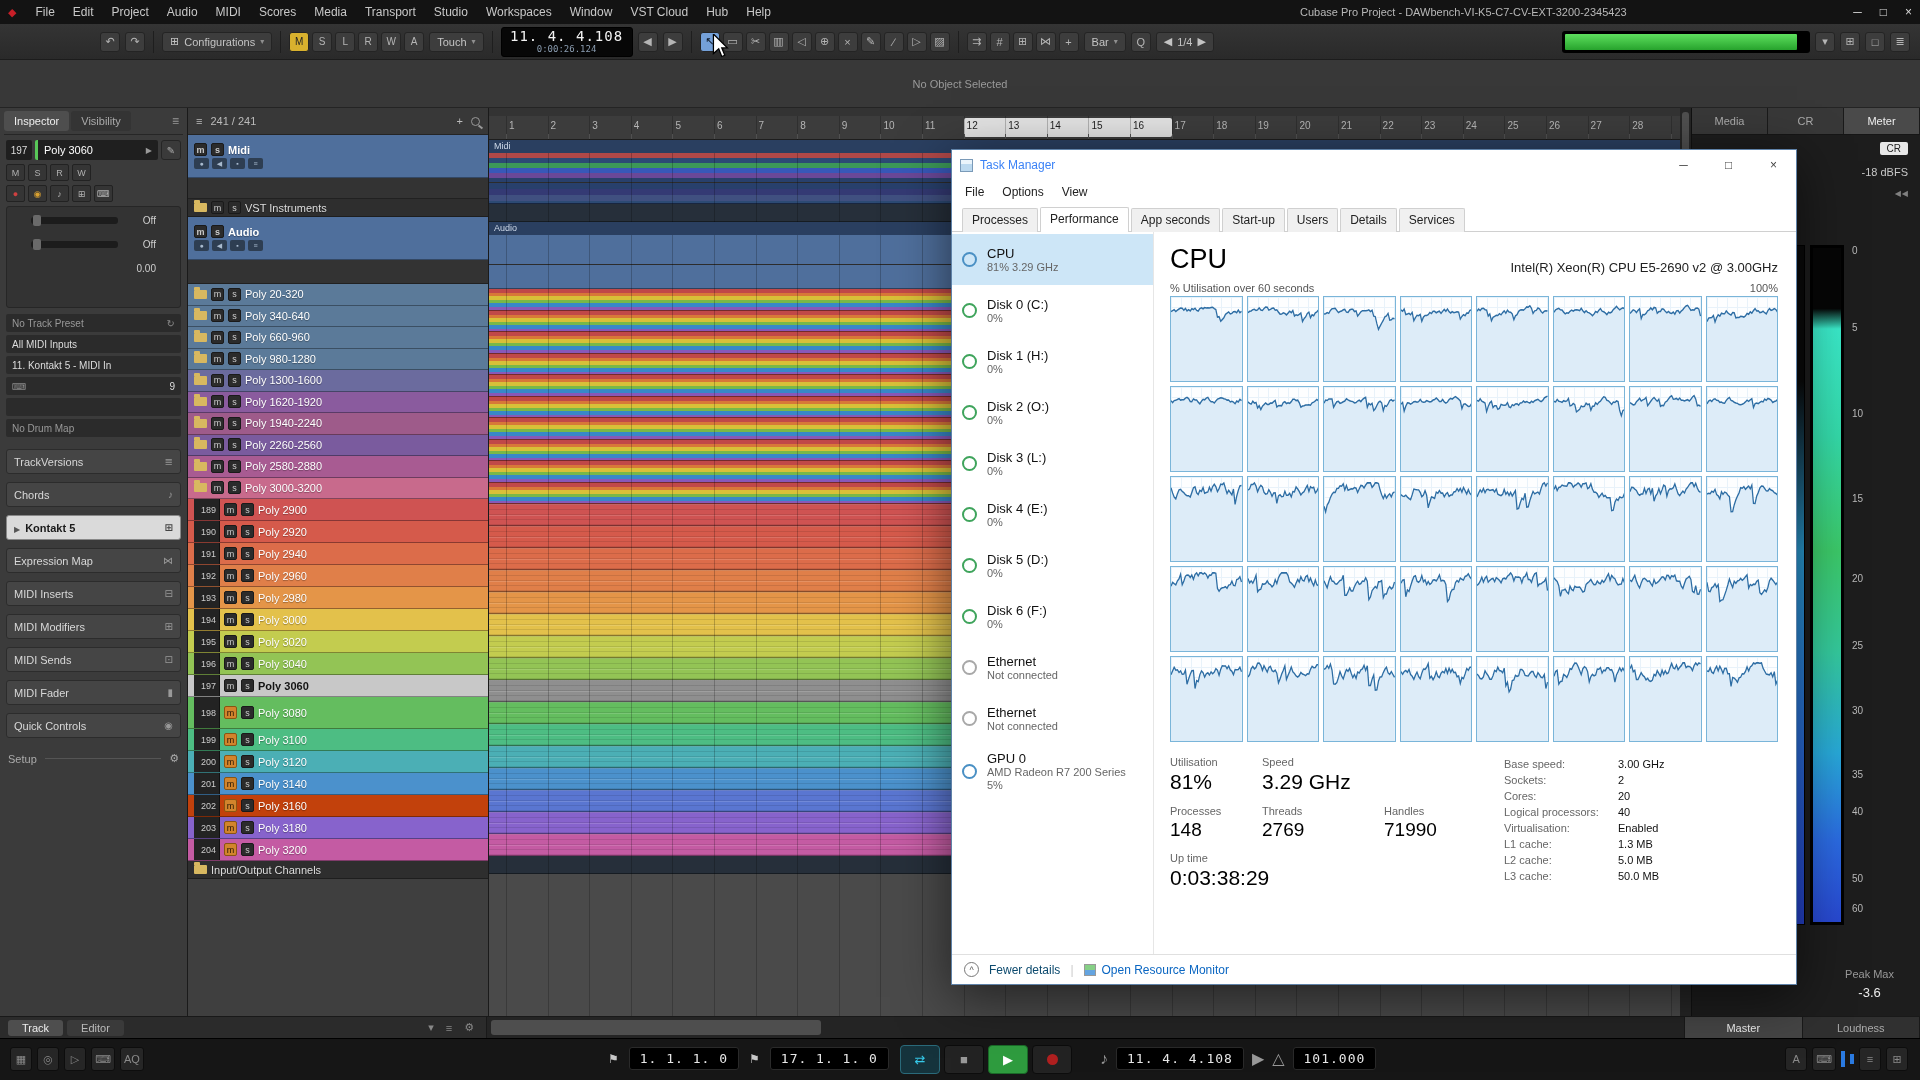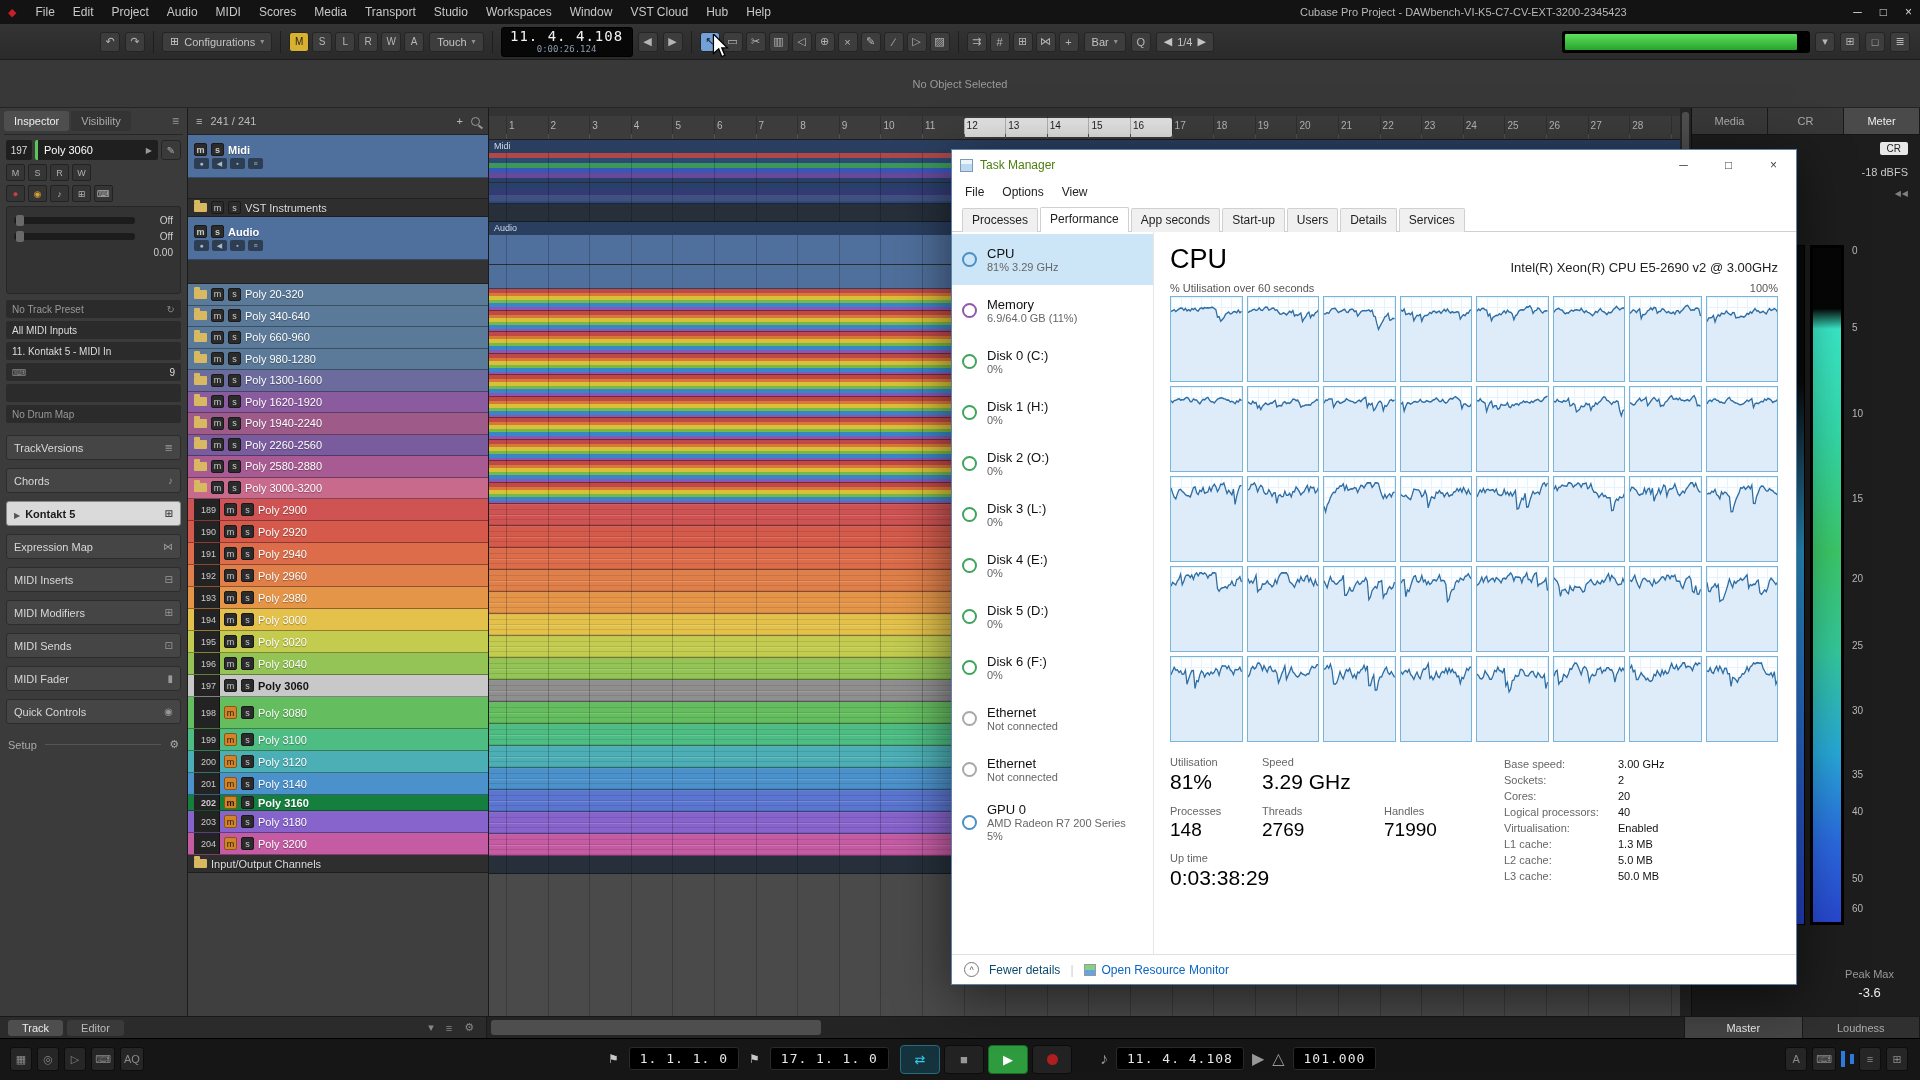--- a/index.html
+++ b/index.html
@@ -61,22 +61,22 @@
 #insp-name{flex:1;height:20px;background:#1f1f1f;border-left:3px solid #58c858;display:flex;align-items:center;
   justify-content:space-between;padding:0 6px;color:#fff;font-size:11px;border-radius:2px}
 .mini-arrow{font-size:8px;color:#9a9a9a}
 .insp-ico{width:20px;height:20px;background:#3a3a3a;border:1px solid #252525;border-radius:3px;color:#aaa;
   font-size:10px;display:flex;align-items:center;justify-content:center}
 .insp-btnrow{display:flex;gap:3px;margin:0 2px 4px}
 .insp-sq{width:19px;height:17px;background:#353535;border:1px solid #222;border-radius:2px;color:#b0b0b0;
   font-size:9px;display:flex;align-items:center;justify-content:center}
 .insp-sq.rec{color:#d04040}
 .insp-sq.mon{color:#d8a030}
-#insp-fader{height:88px;background:#333;border:1px solid #262626;border-radius:3px;margin:0 2px 6px;padding:8px 7px;
-  display:flex;flex-direction:column;gap:5px}
+#insp-fader{height:102px;background:#333;border:1px solid #262626;border-radius:3px;margin:0 2px 6px;padding:8px 24px;
+  display:flex;flex-direction:column;gap:13px}
 .fader-row{display:flex;align-items:center;gap:6px}
 .fader-track{flex:1;height:7px;background:#1c1c1c;border-radius:3px;position:relative}
 .fader-track::after{content:'';position:absolute;left:2px;top:-2px;width:8px;height:11px;background:#6a6a6a;border-radius:2px}
 .fader-val{width:32px;text-align:right;color:#cfcfcf;font-size:10px}
 .fader-row.delay{justify-content:flex-end}
 .insp-row{height:18px;margin:0 2px 3px;background:#2b2b2b;display:flex;align-items:center;
   justify-content:space-between;padding:0 6px;font-size:10px;color:#ddd;border-radius:2px;white-space:nowrap;overflow:hidden}
 .insp-row.dim{color:#999}
 .insp-row.empty{background:#2b2b2b}
 .insp-row .row-ico{color:#888;font-size:10px}
@@ -189,21 +189,21 @@
 #tr-time{position:absolute;left:1100px;top:8px;display:flex;gap:8px;align-items:center;color:#999}
 #tr-right{position:absolute;right:12px;top:8px;display:flex;gap:5px;align-items:center}
 .vu{width:4px;height:16px;background:#2a7ae0}
 .vu.sm{height:10px}
 
 
 #taskmanager{position:absolute;left:951px;top:149px;width:846px;height:836px;background:#fff;
   border:1px solid #5f82a8;box-shadow:0 12px 50px rgba(0,0,0,0.55);color:#111;font-size:12px;z-index:50}
 #tm-titlebar{height:30px;display:flex;align-items:center;padding-left:8px;gap:7px}
 .tm-appicon{width:13px;height:13px;border:1px solid #7a9ab8;background:linear-gradient(180deg,#eaf4fb 40%,#bcd9ef 40%)}
-#tm-title{font-size:12px;color:#4d7c0f}
+#tm-title{font-size:12px;color:#3b82f6}
 #tm-controls{margin-left:auto;display:flex;align-self:stretch}
 .tm-wc{width:45px;display:flex;align-items:center;justify-content:center;color:#444;font-size:12px}
 #tm-menubar{height:24px;display:flex;align-items:center;padding-left:4px}
 .tm-menu{padding:0 9px;color:#222}
 #tm-tabsrow{height:28px;border-bottom:1px solid #d0d0d0;display:flex;align-items:flex-end;padding-left:10px}
 .tm-tab{padding:4px 9px 5px;border:1px solid #d0d0d0;border-bottom:none;margin-right:2px;background:#f0f0f0;
   font-size:12px;border-radius:2px 2px 0 0;position:relative;top:1px;color:#222}
 .tm-tab-active{background:#fff;padding-bottom:6px;font-weight:normal}
 #tm-body{position:absolute;top:82px;bottom:30px;left:0;right:0;display:flex;overflow:hidden}
 #tm-sidebar{width:202px;border-right:1px solid #e6e6e6;padding-top:2px;flex:none}
@@ -627,21 +627,21 @@
             <span class="ms muted">m</span>
             <span class="ms">s</span>
             <span class="tname">Poly 3120</span>
           </div>
           <div class="trow t-track" style="height: 22px; background: rgb(75, 145, 204);">
             <span class="tnum">201</span>
             <span class="ms muted">m</span>
             <span class="ms">s</span>
             <span class="tname">Poly 3140</span>
           </div>
-          <div class="trow t-track" style="height: 16px; background: #15803d; font-weight: bold;">
+          <div class="trow t-track" style="height: 22px; background: #c2410c;">
             <span class="tnum">202</span>
             <span class="ms muted">m</span>
             <span class="ms">s</span>
             <span class="tname">Poly 3160</span>
           </div>
           <div class="trow t-track" style="height: 22px; background: rgb(135, 99, 204);">
             <span class="tnum">203</span>
             <span class="ms muted">m</span>
             <span class="ms">s</span>
             <span class="tname">Poly 3180</span>
@@ -864,27 +864,20 @@
         <span class="tm-tab">Details</span>
         <span class="tm-tab">Services</span>
       </div>
     <div id="tm-body">
       <div id="tm-sidebar">
           <div class="tm-item tm-selected">
             <span class="tm-ring" style="border-color: rgb(74, 144, 196);"></span>
             <div class="tm-item-text">
               <div class="tm-item-name">CPU</div>
               <div class="tm-item-detail">81% 3.29 GHz</div>
-            </div>
-          </div>
-          <div class="tm-item">
-            <span class="tm-ring" style="border-color: rgb(144, 89, 168);"></span>
-            <div class="tm-item-text">
-              <div class="tm-item-name">Memory</div>
-              <div class="tm-item-detail">6.9/64.0 GB (11%)</div>
             </div>
           </div>
           <div class="tm-item">
             <span class="tm-ring" style="border-color: rgb(63, 164, 92);"></span>
             <div class="tm-item-text">
               <div class="tm-item-name">Disk 0 (C:)</div>
               <div class="tm-item-detail">0%</div>
             </div>
           </div>
           <div class="tm-item">

